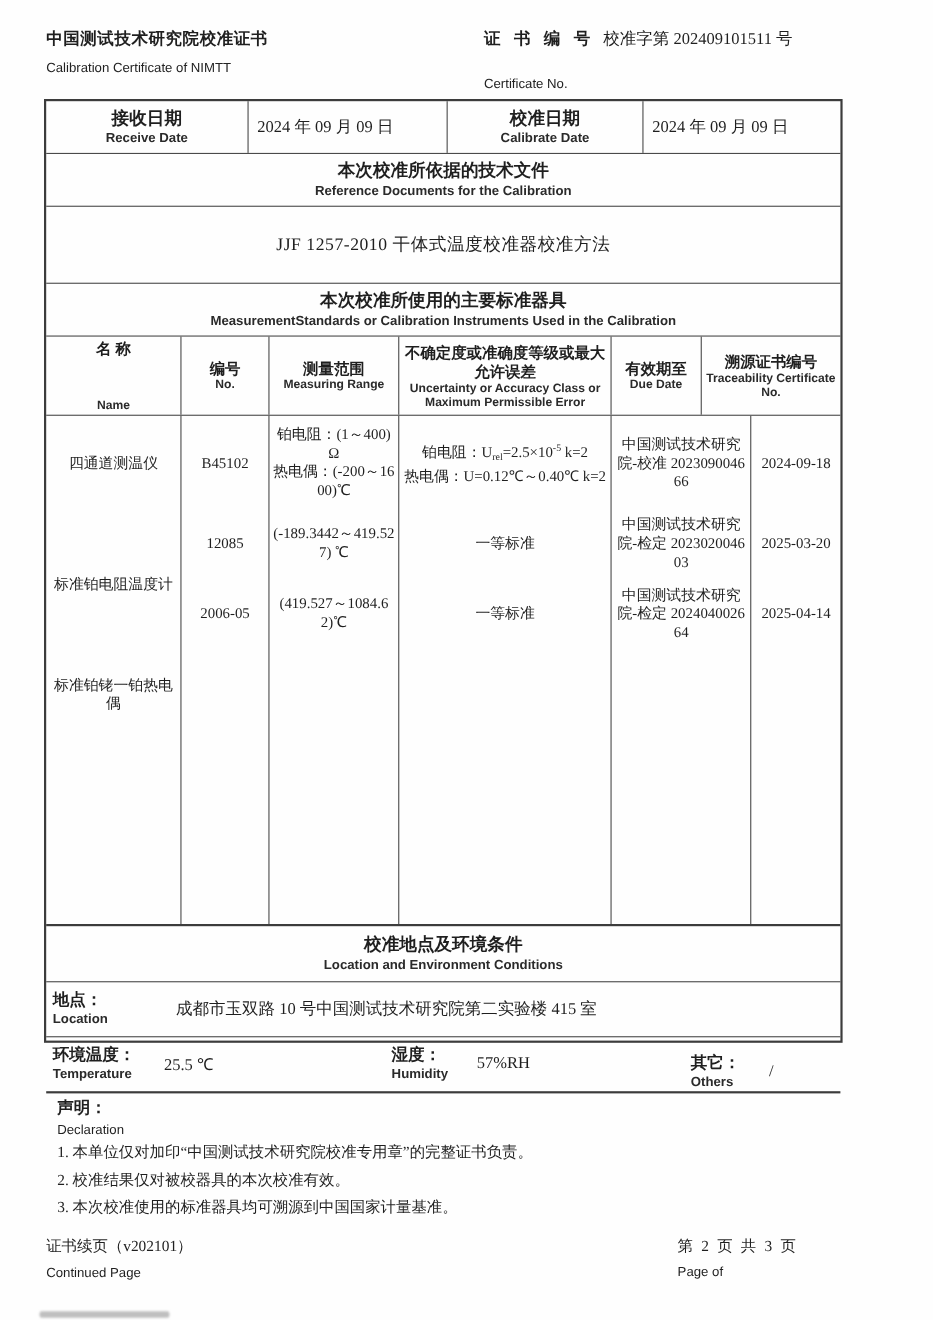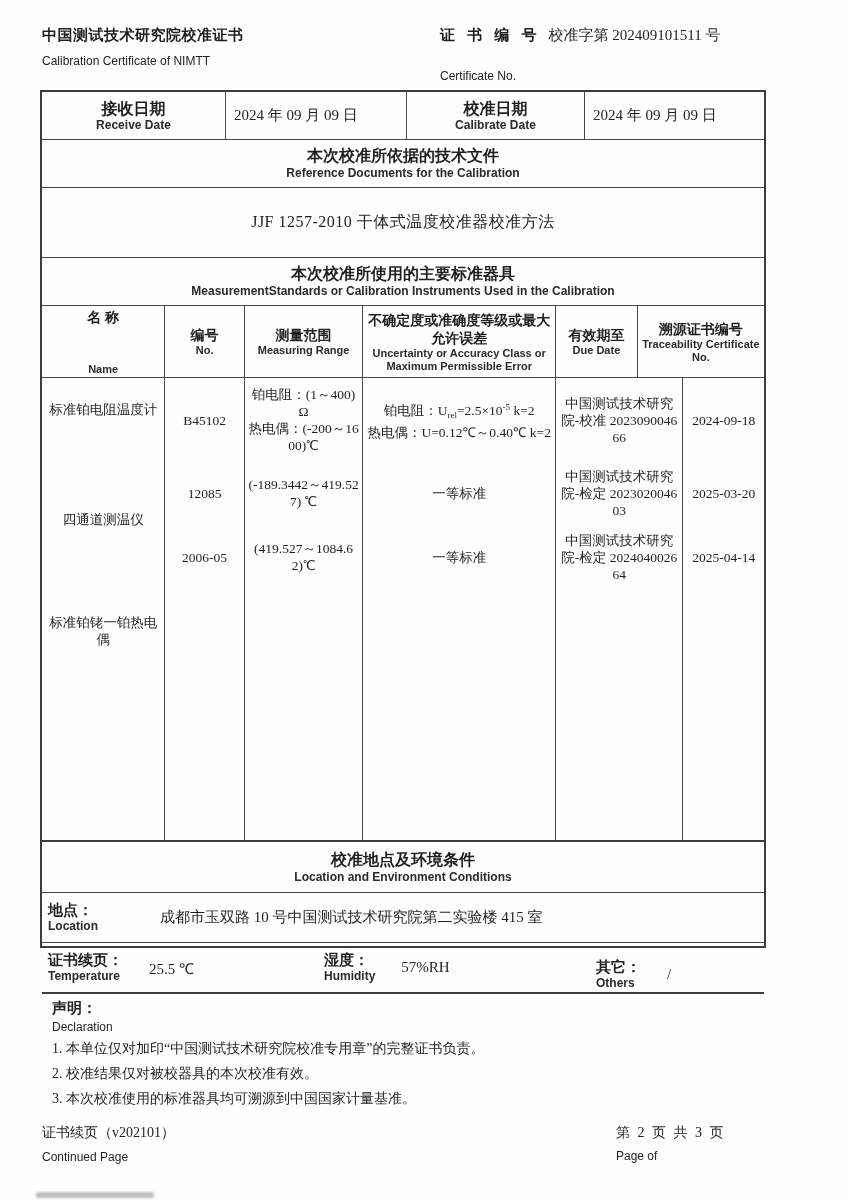--- a/index.html
+++ b/index.html
@@ -59,21 +59,21 @@
   sup.u { font-size:9px; vertical-align:5px; }
 
   
   .loc-row { height:50px; display:flex; align-items:center; padding:0 6px; }
   .lbl-block { display:flex; flex-direction:column; justify-content:center; }
   .lbl-block .cn { font-size:15px; line-height:18px; }
   .lbl-block .en { font-size:12px; line-height:15px; }
   .loc-val { font-size:15px; margin-left:62px; }
   .env-row { height:50px; display:flex; align-items:center; padding:0 6px; }
   .env-group { display:flex; align-items:center; }
-  .g1 { width:276px; } .g2 { width:272px; } .g3 { flex:1;margin-top:13px; }
+  .g1 { width:276px; } .g2 { width:272px;margin-left:32px; } .g3 { flex:1;margin-top:13px; }
   .env-val { font-size:15px; margin-left:26px; }
 
   
   .decl { height:122px; padding:4px 10px 0 10px; }
   .decl-cn { font-size:15px; line-height:20px; }
   .decl-en { font-family:"Liberation Sans", sans-serif; font-size:12px; line-height:18px; }
   .decl-item { font-size:14px; line-height:25px; }
 
   
   .footer-left { position:absolute; left:42px; top:1124px; }
@@ -152,22 +152,22 @@
         <div class="en en-s">Due Date</div>
       </div>
       <div class="std-col c5 head-cell">
         <div class="cn cn-b">溯源证书编号</div>
         <div class="en en-s">Traceability Certificate No.</div>
       </div>
     </div>
 
     <div class="sec std-body">
       <div class="std-col c1 body-col">
+        <div class="slot s1">四通道测温仪</div>
         <div class="slot s2">标准铂电阻温度计</div>
-        <div class="slot s1">四通道测温仪</div>
         <div class="slot s3">标准铂铑一铂热电偶</div>
       </div>
       <div class="std-col c2 body-col">
         <div class="slot s1">B45102</div>
         <div class="slot s2">12085</div>
         <div class="slot s3">2006-05</div>
       </div>
       <div class="std-col c3 body-col">
         <div class="slot s1">铂电阻：(1～400)Ω
 热电偶：(-200～1600)℃</div>
@@ -201,21 +201,21 @@
       <div class="lbl-block">
         <div class="cn cn-b">地点：</div>
         <div class="en en-s">Location</div>
       </div>
       <div class="loc-val">成都市玉双路 10 号中国测试技术研究院第二实验楼 415 室</div>
     </div>
 
     <div class="sec env-row">
       <div class="env-group g1">
         <div class="lbl-block">
-          <div class="cn cn-b">证书续页：</div>
+          <div class="cn cn-b">环境温度：</div>
           <div class="en en-s">Temperature</div>
         </div>
         <div class="env-val">25.5 ℃</div>
       </div>
       <div class="env-group g2">
         <div class="lbl-block">
           <div class="cn cn-b">湿度：</div>
           <div class="en en-s">Humidity</div>
         </div>
         <div class="env-val">57%RH</div>

